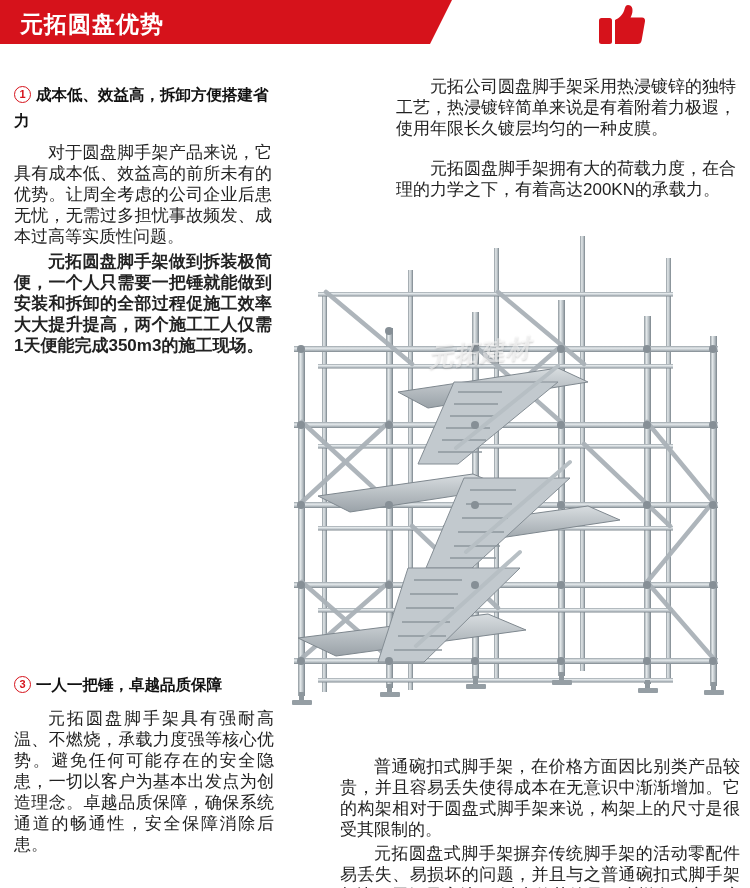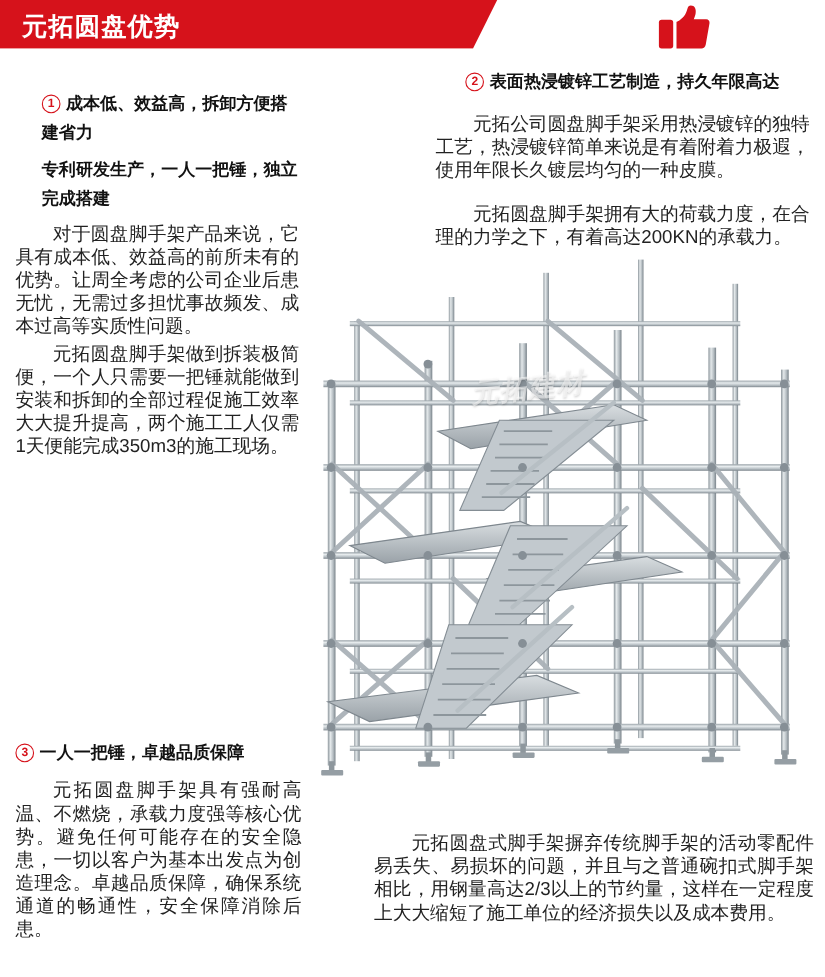--- a/index.html
+++ b/index.html
@@ -89,23 +89,23 @@
     text-indent: 2em;
   }
 
   
   #sec1 {
     position: absolute;
     left: 14px;
     top: 82px;
     width: 258px;
   }
-  #sec1 .sec-title { margin-bottom: 8px; margin-left: 24px; }
+  #sec1 .sec-title { margin-bottom: 8px; }
   #sec1 .body-text { }
-  #sec1 .body-text p + p { margin-top: 4px; }
+  #sec1 .body-text p + p { margin-top: 4px; font-weight: bold; }
 
   
   #sec2 {
     position: absolute;
     left: 396px;
     top: 62px;
     width: 340px;
   }
   #sec2 .sec-title {
     text-align: center;
@@ -167,31 +167,27 @@
       <rect x="1" y="14" width="13" height="26" rx="2.5" fill="#d6121b"></rect>
       <path d="M17 40 L17 16 C17 16 22 14 25 9 C27.5 4.8 26.5 1 30 1 C33.6 1 35 4.2 34.4 8 C34 10.8 32.6 13.6 32.6 13.6 L44 13.6 C46 13.6 47.4 15.2 47 17.2 L43.6 36.4 C43.2 38.6 41.6 40 39.6 40 Z" fill="#d6121b"></path>
     </svg>
   </div>
 </div>
 
 <div id="sec1">
   <div class="sec-title">
     <span class="num-circle">1</span><span>成本低、效益高，拆卸方便搭建省力</span>
   </div>
-  <div class="sec-title">专利研发生产，一人一把锤，独立完成搭建</div>
   <div class="body-text">
     <p>对于圆盘脚手架产品来说，它具有成本低、效益高的前所未有的优势。让周全考虑的公司企业后患无忧，无需过多担忧事故频发、成本过高等实质性问题。</p>
     <p>元拓圆盘脚手架做到拆装极简便，一个人只需要一把锤就能做到安装和拆卸的全部过程促施工效率大大提升提高，两个施工工人仅需1天便能完成350m3的施工现场。</p>
   </div>
 </div>
 
 <div id="sec2">
-  <div class="sec-title">
-    <span class="num-circle">2</span><span>表面热浸镀锌工艺制造，持久年限高达</span>
-  </div>
   <div class="body-text">
     <p>元拓公司圆盘脚手架采用热浸镀锌的独特工艺，热浸镀锌简单来说是有着附着力极遐，使用年限长久镀层均匀的一种皮膜。</p>
     <p>元拓圆盘脚手架拥有大的荷载力度，在合理的力学之下，有着高达200KN的承载力。</p>
   </div>
 </div>
 
 <div id="product-photo">
   <svg width="480" height="510" viewBox="0 0 480 510" xmlns="http://www.w3.org/2000/svg">
     <defs>
       <linearGradient id="tube" x1="0" y1="0" x2="1" y2="0">
@@ -361,15 +357,16 @@
   <div class="sec-title">
     <span class="num-circle">3</span><span>一人一把锤，卓越品质保障</span>
   </div>
   <div class="body-text">
     <p>元拓圆盘脚手架具有强耐高温、不燃烧，承载力度强等核心优势。避免任何可能存在的安全隐患，一切以客户为基本出发点为创造理念。卓越品质保障，确保系统通道的畅通性，安全保障消除后患。</p>
   </div>
 </div>
 
 <div id="sec4">
   <div class="body-text">
+    <p>普通碗扣式脚手架，在价格方面因比别类产品较贵，并且容易丢失使得成本在无意识中渐渐增加。它的构架相对于圆盘式脚手架来说，构架上的尺寸是很受其限制的。</p>
     <p>元拓圆盘式脚手架摒弃传统脚手架的活动零配件易丢失、易损坏的问题，并且与之普通碗扣式脚手架相比，用钢量高达2/3以上的节约量，这样在一定程度上大大缩短了施工单位的经济损失以及成本费用。</p>
   </div>
 </div>
 
 </body></html>

